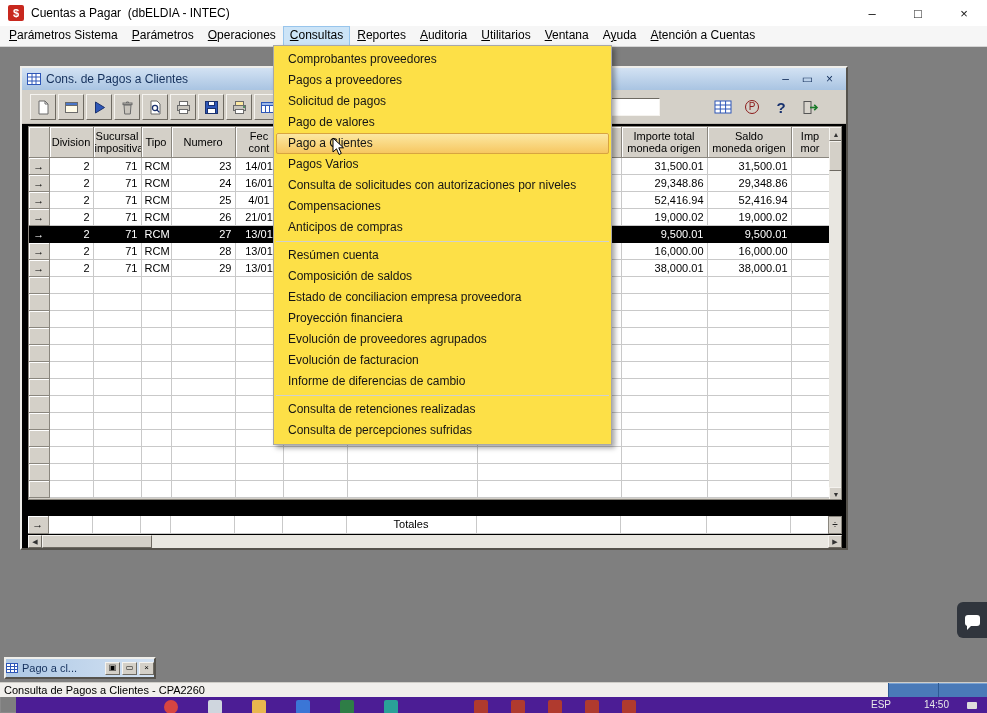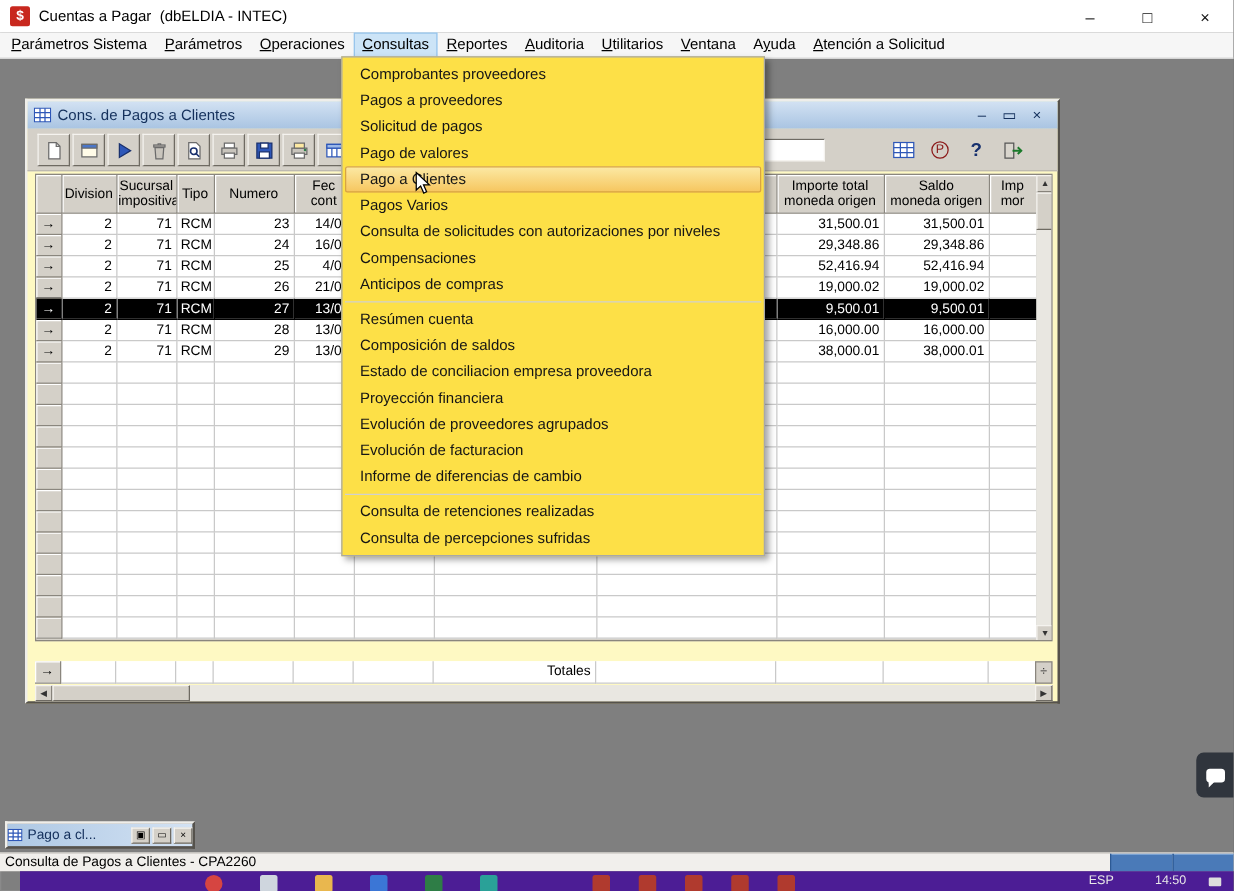--- a/index.html
+++ b/index.html
@@ -17,21 +17,21 @@
   
   .menubar{position:absolute;left:0;top:26px;width:100%;height:21px;background:#f6f6f6;border-bottom:1px solid #d5d5d5;display:flex;z-index:20;font-size:12px;padding-left:2px}
   .mb-item{padding:2px 7px 0;height:100%;white-space:nowrap}
   .mb-item.open{background:#cce4f7;outline:1px solid #98c5ec;outline-offset:-1px}
   .mb-item u{text-decoration:underline}
 
   
   .mdi{position:absolute;left:0;top:47px;width:100%;height:635px;background:#7f7f7f}
 
   
-  .child{position:absolute;left:20px;top:32px;width:828px;height:484px;background:#fef9c3;border:2px solid;border-color:#efeeea #55524c #55524c #efeeea;z-index:1}
+  .child{position:absolute;left:20px;top:19px;width:828px;height:484px;background:#000000;border:2px solid;border-color:#efeeea #55524c #55524c #efeeea;z-index:1}
   .cw-titlebar{position:absolute;left:0;top:0;width:100%;height:22px;background:linear-gradient(180deg,#d3e2f3,#a9c4e2);display:flex;align-items:center;padding:0 5px;color:#14305c}
   .cw-title{font-size:12px;margin-left:5px;color:#14305c}
   .cw-controls{margin-left:auto;display:flex;gap:7px;padding-right:4px}
   .cwc{width:15px;text-align:center;font-size:12px;color:#14305c}
 
   .toolbar{position:absolute;left:0;top:22px;width:100%;height:34px;background:#d4d0c8;border-bottom:1px solid #bdb9b1}
   .tb-left{position:absolute;left:8px;top:4px;display:flex;gap:2px}
   .tb-btn{width:26px;height:26px;background:#d4d0c8;border:1px solid;border-color:#f5f3ef #6e6a62 #6e6a62 #f5f3ef;display:flex;align-items:center;justify-content:center;padding:0;cursor:default}
   .tb-input{position:absolute;left:538px;top:8px;width:100px;height:18px;border:1px solid;border-color:#6e6a62 #f5f3ef #f5f3ef #6e6a62;background:#fff;font-size:11px;padding:0 3px;font-family:inherit}
   .tb-right{position:absolute;right:24px;top:5px;display:flex;gap:5px}
@@ -41,21 +41,21 @@
 
   
   .grid-wrap{position:absolute;left:6px;top:58px;width:814px;height:374px;background:#d4d0c8;border:1px solid #8a867e;overflow:hidden}
   table.grid{border-collapse:collapse;table-layout:fixed;width:800px;background:#fff}
   th.gh{height:30px;background:#d4d0c8;border-right:1px solid #8a867e;border-bottom:1px solid #8a867e;box-shadow:inset 1px 1px 0 #fff;font-size:11px;font-weight:normal;line-height:12px;padding:1px;text-align:center;overflow:hidden;white-space:nowrap;vertical-align:middle}
   tr.grow{height:17px}
   td.gc{border-right:1px solid #c9c9c9;border-bottom:1px solid #c9c9c9;font-size:11px;padding:0 3px;white-space:nowrap;overflow:hidden;background:#fff;height:17px}
   td.gmark{background:#d4d0c8;border-right:1px solid #8a867e;border-bottom:1px solid #8a867e;box-shadow:inset 1px 1px 0 #fff;text-align:center;font-size:11px;font-weight:bold;padding:0}
   tr.sel td.gc{background:#000;color:#fff;border-color:#000}
   tr.sel td.gmark{background:#000;color:#fff;box-shadow:none;border-color:#000}
-  .a-right{text-align:right}.a-left{text-align:right}
+  .a-right{text-align:right}.a-left{text-align:center}
 
   .vscroll{position:absolute;left:800px;top:0;width:14px;height:374px;background:#e9e7e1}
   .sc-btn{position:absolute;background:#d4d0c8;border:1px solid;border-color:#f5f3ef #6e6a62 #6e6a62 #f5f3ef;font-size:7px;display:flex;align-items:center;justify-content:center;color:#333}
   .vs-up{left:0;top:0;width:14px;height:14px}
   .vs-down{left:0;bottom:0;width:14px;height:14px}
   .vs-thumb{position:absolute;left:0;top:14px;width:14px;height:30px;background:#d4d0c8;border:1px solid;border-color:#f5f3ef #6e6a62 #6e6a62 #f5f3ef}
 
   .totals-row{position:absolute;left:6px;top:448px;width:814px;height:18px}
   .totals-row table.grid{background:#fff}
   .div-box{position:absolute;right:0;top:0;width:14px;height:18px;background:#d4d0c8;border:1px solid #8a867e;font-size:10px;text-align:center;line-height:16px;color:#222}
@@ -117,21 +117,21 @@
   <div class="menubar">
       <div class="mb-item"><span></span><u>P</u><span>arámetros Sistema</span></div>
       <div class="mb-item"><span></span><u>P</u><span>arámetros</span></div>
       <div class="mb-item"><span></span><u>O</u><span>peraciones</span></div>
       <div class="mb-item open"><span></span><u>C</u><span>onsultas</span></div>
       <div class="mb-item"><span></span><u>R</u><span>eportes</span></div>
       <div class="mb-item"><span></span><u>A</u><span>uditoria</span></div>
       <div class="mb-item"><span></span><u>U</u><span>tilitarios</span></div>
       <div class="mb-item"><span></span><u>V</u><span>entana</span></div>
       <div class="mb-item"><span>A</span><u>y</u><span>uda</span></div>
-      <div class="mb-item"><span></span><u>A</u><span>tención a Solicitud</span></div>
+      <div class="mb-item"><span></span><u>A</u><span>tención a Cuentas</span></div>
     </div>
 
   <div class="mdi">
 
     <div class="child">
       <div class="cw-titlebar">
         <svg width="14" height="12">
             <rect x="0.5" y="0.5" width="13" height="11" fill="#fff" stroke="#2e57b8"></rect>
             <path d="M0.5 4h13M0.5 8h13M5 0.5v11M9 0.5v11" stroke="#2e57b8"></path>
           </svg>

